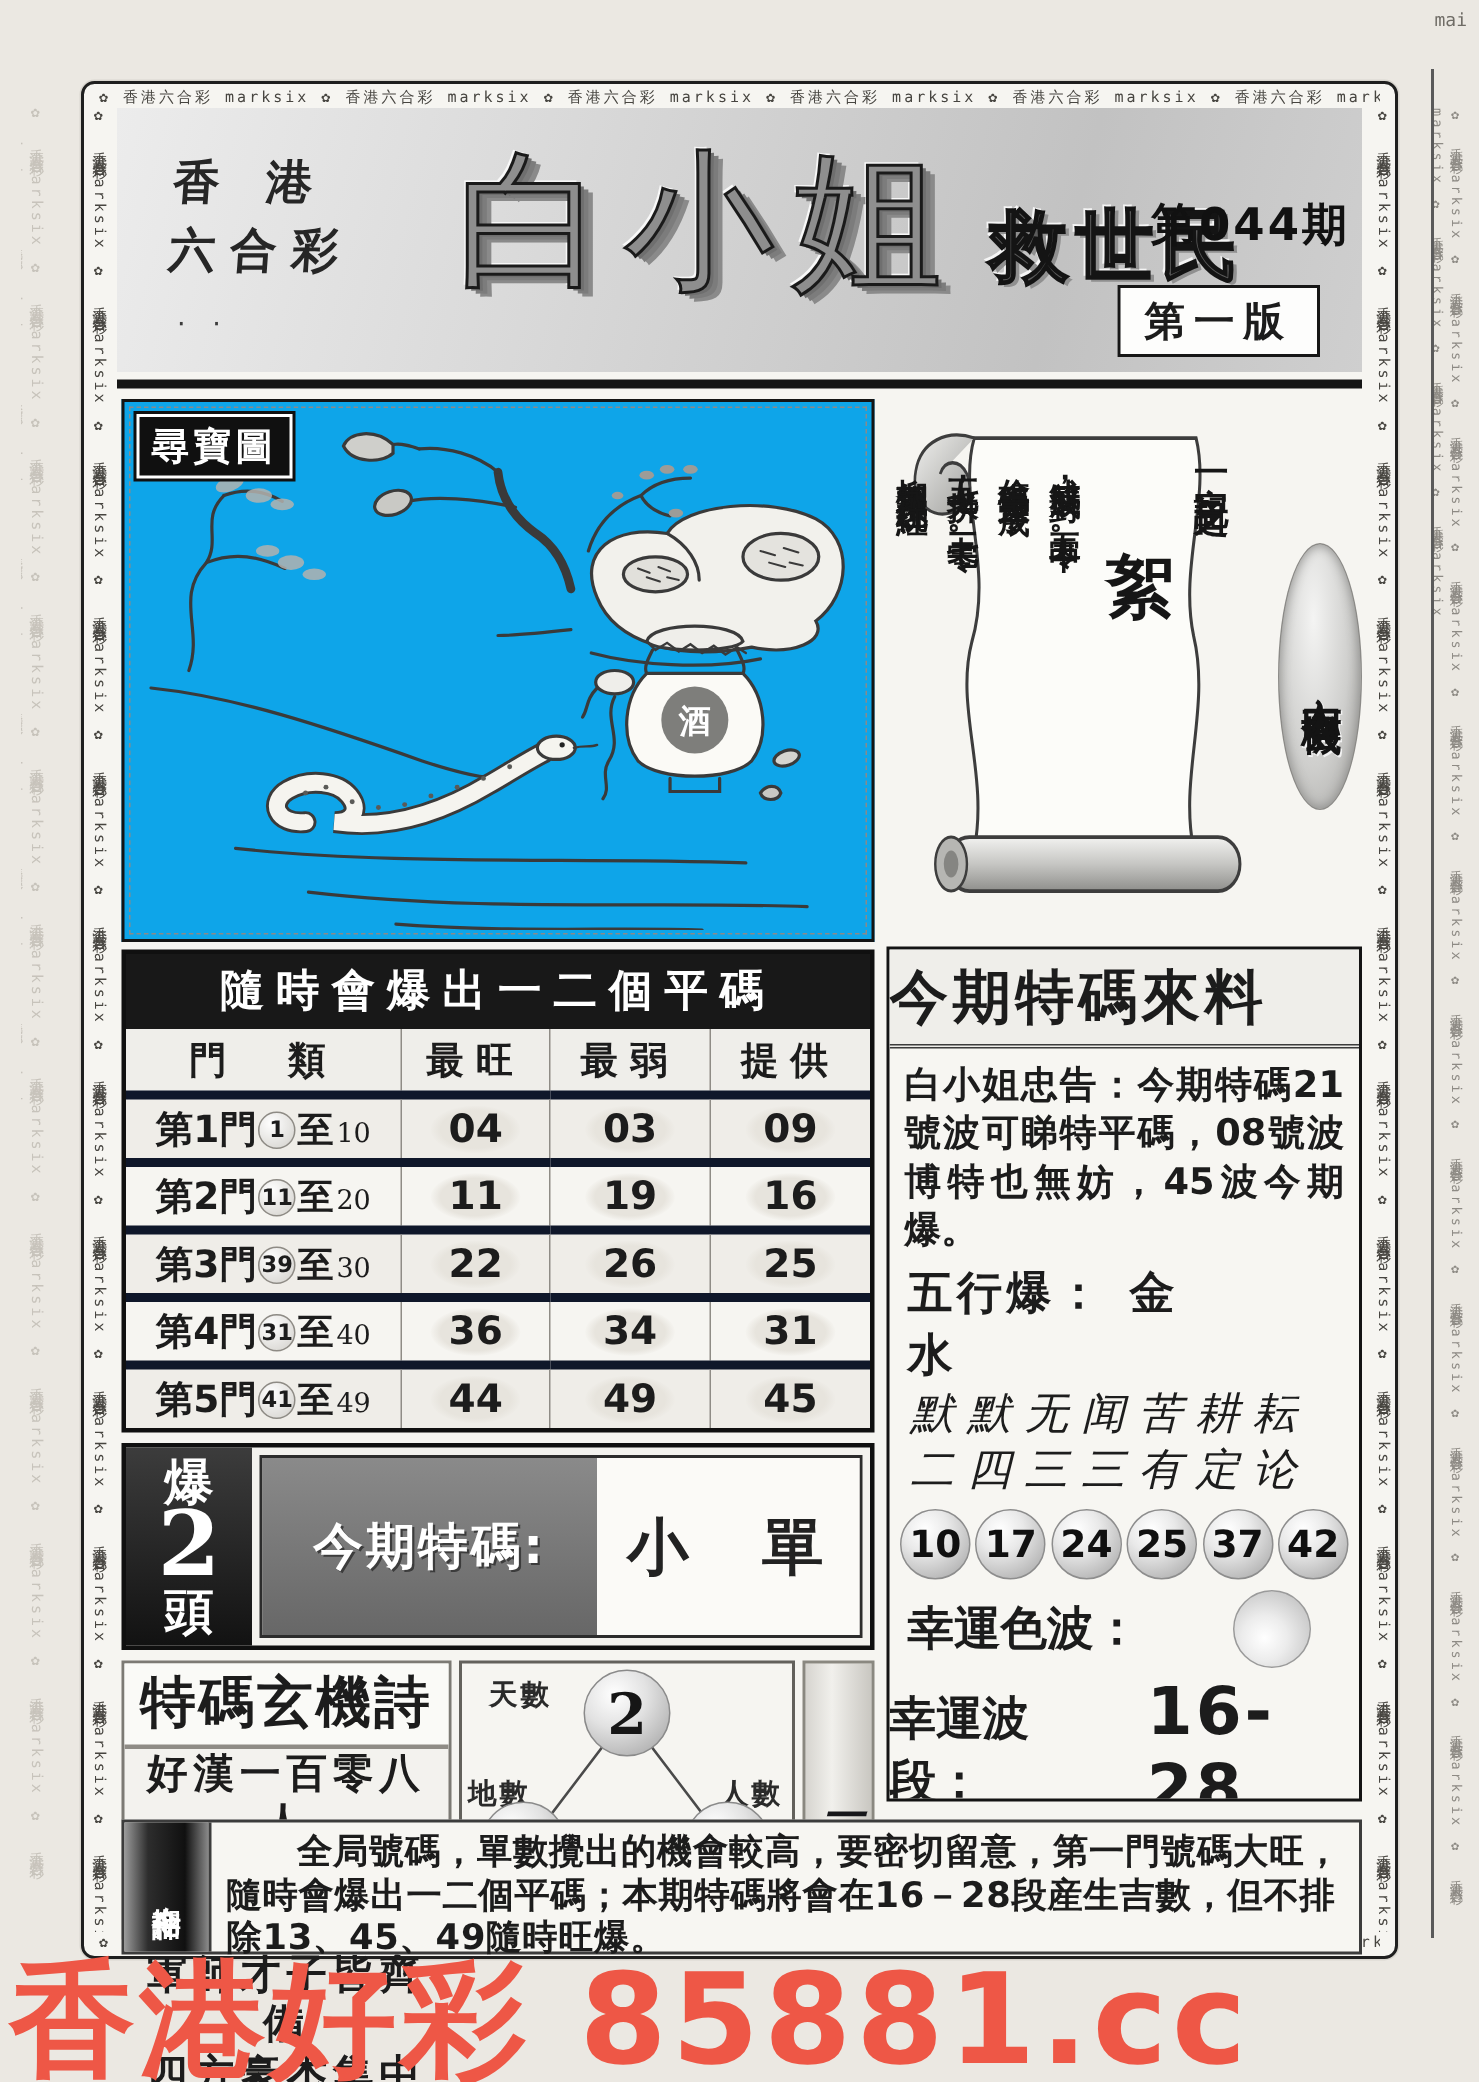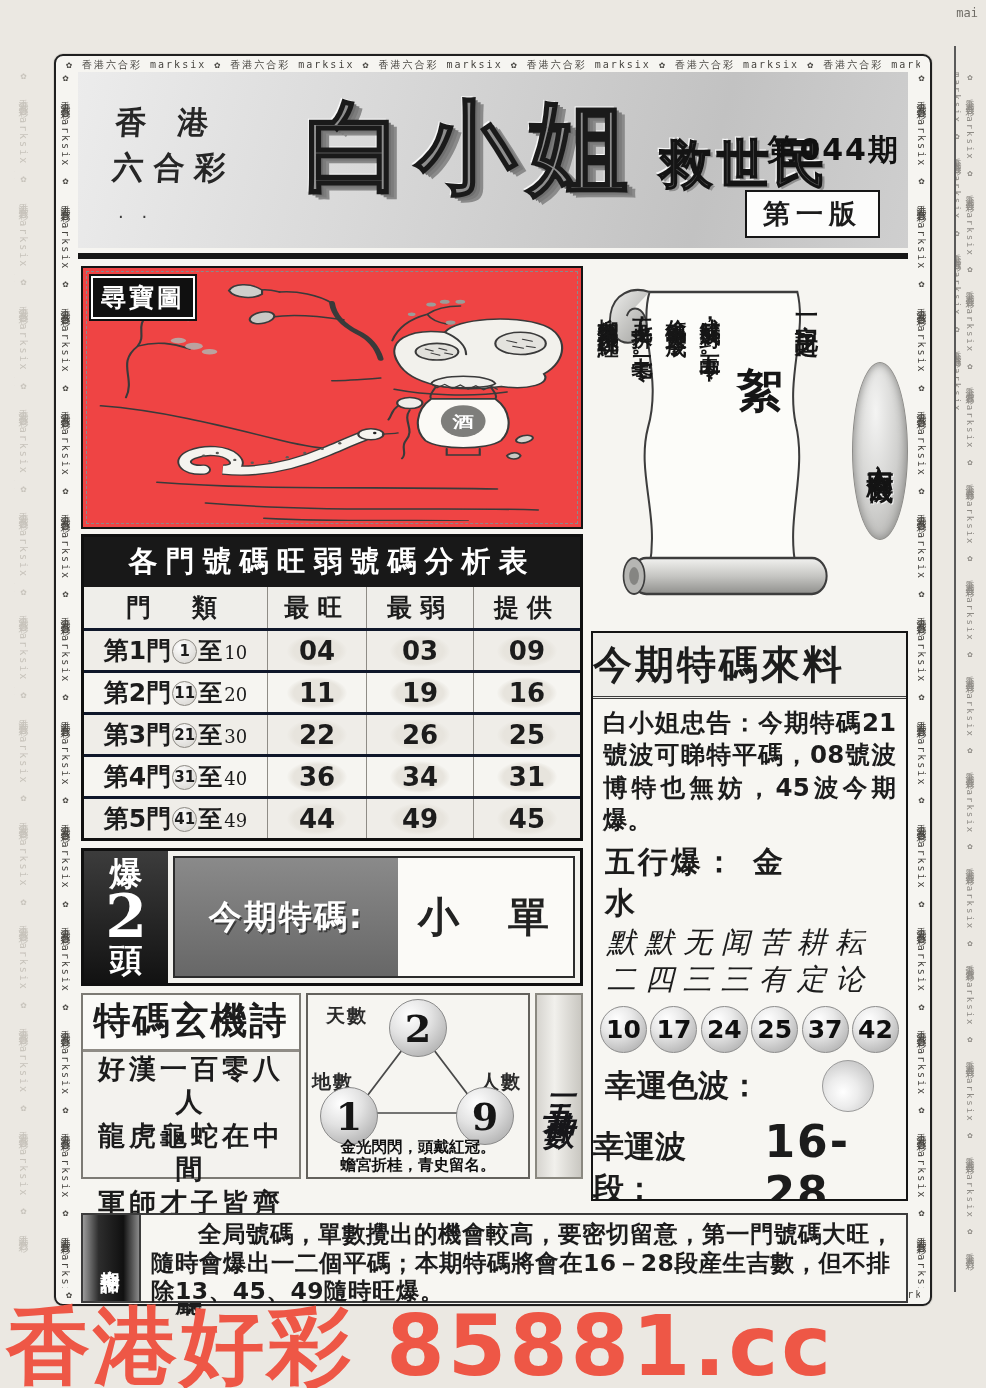--- a/index.html
+++ b/index.html
@@ -34,52 +34,52 @@
   .bstrip.left { left:2px; } .bstrip.right { right:2px; }
 
   .content { position:absolute; left:22px; top:16px; width:830px; height:1232px; }
 
   
   .hdr { position:absolute; left:0; top:0; width:830px; height:176px;
     background:linear-gradient(105deg,#ececec 0%,#d9d9d9 35%,#c2c2c2 75%,#cfcfcf 100%); }
   .brand { position:absolute; left:36px; top:28px; font-weight:bold; font-size:31px;
     letter-spacing:10px; transform:skewX(-4deg); color:#262626; line-height:1.45; }
   .brand-dots { position:absolute; left:40px; top:134px; font-size:18px; color:#3c3c3c; letter-spacing:6px; }
-  .title-main { position:absolute; left:226px; top:10px; font-size:100px; font-weight:700;
+  .title-main { position:absolute; left:226px; top:10px; font-size:100px; font-weight:400;
     letter-spacing:12px; color:#8e8e8e; -webkit-text-stroke:2px #1a1a1a;
     text-shadow:3px 2px 0 #6f6f6f,6px 4px 0 #7c7c7c,9px 6px 0 #8a8a8a,-2px -2px 0 #f8f8f8; }
   .title-sub { position:absolute; left:582px; top:58px; font-size:52px; font-weight:900;
     letter-spacing:5px; color:#5c5c5c; -webkit-text-stroke:1.5px #141414;
     text-shadow:3px 2px 0 #909090,-2px -2px 0 #f5f5f5; }
   .issue { position:absolute; right:8px; top:58px; font-size:30px; font-weight:900;
     letter-spacing:2px; color:#111; }
   .edition { position:absolute; right:28px; top:118px; font-size:27px; font-weight:900;
     background:#fdfdfc; border:2.5px solid #161616; padding:4px 16px; letter-spacing:6px; }
   .hrule { position:absolute; left:0; top:181px; width:830px; height:6px; background:#161616; }
 
   
   .col-left { position:absolute; left:3px; top:194px; width:502px; }
   .col-right { position:absolute; left:513px; top:194px; width:317px; }
 
   
-  .drawing { position:relative; height:263px; background:#ef4444; border:2.5px solid #141414;
+  .drawing { position:relative; height:362px; background:#0ea5e9; border:2.5px solid #141414;
     outline:1px dashed #8a8a8a; outline-offset:-6px; }
   .drawing svg { position:absolute; inset:6px; width:calc(100% - 12px); height:calc(100% - 12px); }
   .treasure-label { position:absolute; top:8px; left:8px; background:#101010; color:#fff;
     font-weight:900; font-size:25px; padding:3px 8px; letter-spacing:3px;
     border:2px solid #fff; box-shadow:0 0 0 2px #101010; z-index:2; }
 
   
   .analysis { margin-top:5px; border:3px solid #101010; background:#f6f5f1; }
   .analysis-title { background:#181818; color:#fff; text-align:center; font-weight:900;
     font-size:29px; letter-spacing:8px; padding:5px 0; }
   table.an { width:100%; border-collapse:collapse; }
   table.an th { font-size:25px; font-weight:900; letter-spacing:8px; padding:4px 0;
     border-bottom:2.5px solid #2c2c2c; background:#efeeea; }
-  table.an td { text-align:center; padding:3px 0; border-top:3px solid #0f172a; }
+  table.an td { text-align:center; padding:3px 0; border-top:6px solid #0f172a; }
   table.an tr:nth-child(even) td { background:#efede8; }
   table.an col.c1 { width:37%; } table.an col.c2 { width:20%; }
   table.an col.c3 { width:21.5%; } table.an col.c4 { width:21.5%; }
   .vsep { border-left:1.5px solid #8f8c86;margin-top:28px; }
   .door { font-size:25px; font-weight:900; }
   .rng-circ { display:inline-block; width:25px; height:25px; line-height:23px; border-radius:50%;
     border:1.5px solid #8e8b85; background:radial-gradient(circle at 35% 30%,#fff,#d2d0cb);
     font-size:15px; font-weight:bold; text-align:center; vertical-align:3px; margin:0 1px; }
   .rng-to { font-size:24px; font-weight:900; }
   .rng-end { font-size:18px; font-family:"DejaVu Serif",serif; margin-left:2px; }
@@ -276,21 +276,21 @@
             <ellipse cx="448" cy="238" rx="9" ry="5" fill="#d6d5d0" transform="rotate(-18 448 238)"></ellipse>
             <path d="M430,262 C434,256 442,256 444,262 C442,268 432,268 430,262 Z" fill="#c9c8c3"></path>
 
             <path d="M70,300 C180,312 300,306 420,310 M120,330 C240,344 360,336 462,340 M180,352 C260,358 330,354 390,356"></path>
           </g>
           <text x="385" y="220" text-anchor="middle" font-size="22" font-weight="bold" fill="#fff" font-family="DejaVu Serif, serif">酒</text>
         </svg>
       </div>
 
       <div class="analysis">
-        <div class="analysis-title">各門號碼旺弱號碼分析表</div>
+        <div class="analysis-title">隨時會爆出一二個平碼</div>
         <table class="an">
           <colgroup>
               <col class="c1">
               <col class="c2">
               <col class="c3">
               <col class="c4">
             </colgroup>
           <tbody>
               <tr>
             <th>門　類</th>
@@ -304,21 +304,21 @@
             <td class="vsep"><span class="tval">03</span></td>
             <td class="vsep"><span class="tval">09</span></td>
           </tr>
           <tr>
             <td><span class="door">第2門</span><span class="rng-circ">11</span><span class="rng-to">至</span><span class="rng-end">20</span></td>
             <td class="vsep"><span class="tval">11</span></td>
             <td class="vsep"><span class="tval">19</span></td>
             <td class="vsep"><span class="tval">16</span></td>
           </tr>
           <tr>
-            <td><span class="door">第3門</span><span class="rng-circ">21</span><span class="rng-to">至</span><span class="rng-end">30</span></td>
+            <td><span class="door">第3門</span><span class="rng-circ">39</span><span class="rng-to">至</span><span class="rng-end">30</span></td>
             <td class="vsep"><span class="tval">22</span></td>
             <td class="vsep"><span class="tval">26</span></td>
             <td class="vsep"><span class="tval">25</span></td>
           </tr>
           <tr>
             <td><span class="door">第4門</span><span class="rng-circ">31</span><span class="rng-to">至</span><span class="rng-end">40</span></td>
             <td class="vsep"><span class="tval">36</span></td>
             <td class="vsep"><span class="tval">34</span></td>
             <td class="vsep"><span class="tval">31</span></td>
           </tr>

